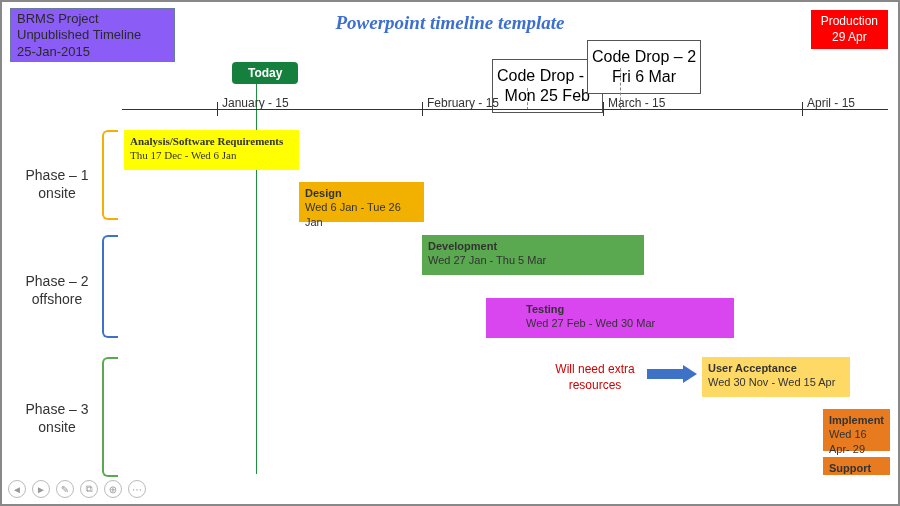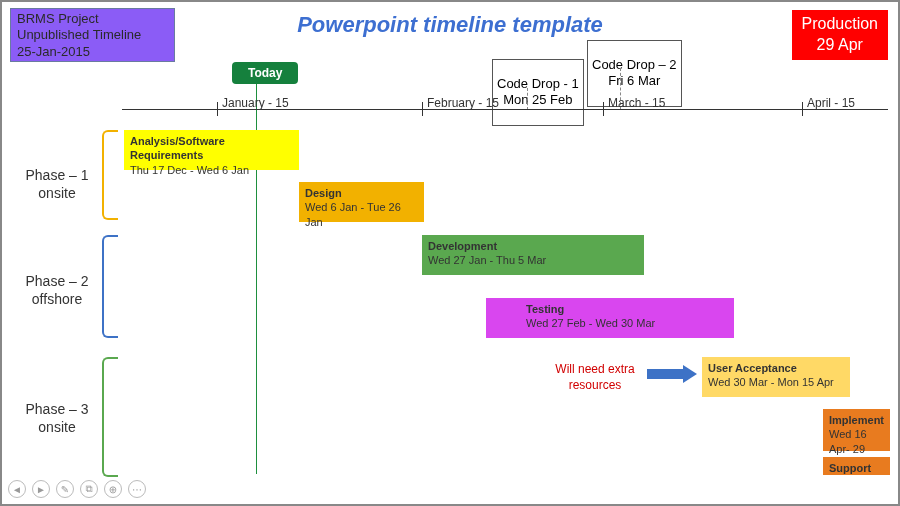--- a/index.html
+++ b/index.html
@@ -1,31 +1,31 @@
 <!DOCTYPE html>
 <html><head>
 <meta charset="utf-8">
 <style>
   *{box-sizing:border-box;margin:0;padding:0;}
   body{font-family:"Segoe UI",Arial,sans-serif;background:#fff;width:900px;height:506px;position:relative;overflow:hidden;border:2px solid #888;}
   .info-box{position:absolute;left:8px;top:6px;width:165px;height:54px;background:#8b5cf6;border:1px solid #6a7ba0;padding:2px 6px;font-size:13px;color:#2a2a2a;line-height:1.25;}
-  .title{position:absolute;left:0;right:0;top:10px;text-align:center;color:#3d6fd1;font-weight:bold;font-style:italic;font-size:22px;}
-  .prod-box{position:absolute;right:10px;top:8px;background:#ff0000;color:#fff;text-align:center;font-size:16px;padding:4px 10px;line-height:1.3;}
+  .title{position:absolute;left:0;right:0;top:10px;text-align:center;color:#3d6fd1;font-weight:bold;font-style:italic;font-size:19px;font-family:Liberation Serif, serif;}
+  .prod-box{position:absolute;right:10px;top:8px;background:#ff0000;color:#fff;text-align:center;font-size:12px;padding:4px 10px;line-height:1.3;}
   .today-badge{position:absolute;left:230px;top:60px;background:#15803d;color:#fff;font-size:12px;font-weight:bold;padding:4px 16px;border-radius:4px;}
   .today-line{position:absolute;left:254px;top:82px;width:0;height:390px;border-left:1px solid #1e8f3e;}
-  .callout{position:absolute;background:#fff;border:1px solid #555;font-size:13px;text-align:center;padding:16px 4px;line-height:1.25;}
+  .callout{position:absolute;background:#fff;border:1px solid #555;font-size:16px;text-align:center;padding:6px 4px;line-height:1.25;}
   .callout-line{position:absolute;width:0;border-left:1px dashed #888;}
   .axis{position:absolute;left:120px;right:10px;top:107px;height:1px;background:#333;}
   .tick{position:absolute;top:100px;width:0;height:14px;border-left:1px solid #333;}
   .tick-label{position:absolute;top:94px;font-size:12px;color:#333;white-space:nowrap;}
   .phase-label{position:absolute;font-size:14px;color:#333;text-align:center;line-height:1.3;width:80px;}
   .bracket{position:absolute;width:16px;border-top:2px solid;border-bottom:2px solid;border-left:2px solid;border-radius:6px 0 0 6px;}
   .bar{position:absolute;padding:4px 6px;font-size:11px;color:#333;line-height:1.3;}
   .bar .t{font-weight:bold;}
-  .bar-yellow{background:#ffff00;}
+  .bar-yellow{background:#ffff00;font-family:Liberation Serif, serif;}
   .bar-amber{background:#f2b100;}
   .bar-green{background:#5aa84f;}
   .bar-blue{background:#d946ef;padding-left:40px;}
   .bar-cream{background:#ffd966;}
   .bar-orange{background:#e87b1f;}
   .note{position:absolute;color:#d10000;font-size:12px;text-align:center;line-height:1.3;}
   .arrow{position:absolute;display:flex;align-items:center;}
   .arrow .shaft{height:10px;background:#3d72c6;}
   .arrow .head{width:0;height:0;border-top:9px solid transparent;border-bottom:9px solid transparent;border-left:14px solid #3d72c6;}
   .footer-icons{position:absolute;left:6px;bottom:6px;display:flex;gap:6px;}
@@ -101,21 +101,21 @@
 <div class="bar bar-green" style="left:397px;top:233px;width:222px;height:40px;margin-left:23px;">
   <div class="t">Development</div>
   <div>Wed 27 Jan - Thu 5 Mar</div>
 </div>
 <div class="bar bar-blue" style="left:484px;top:296px;width:248px;height:40px;">
   <div class="t">Testing</div>
   <div>Wed 27 Feb - Wed 30 Mar</div>
 </div>
 <div class="bar bar-cream" style="left:700px;top:355px;width:148px;height:40px;">
   <div class="t">User Acceptance</div>
-  <div>Wed 30 Mar - Mon 15 Apr</div>
+  <div>Wed 30 Nov - Wed 15 Apr</div>
 </div>
 <div class="bar bar-orange" style="left:821px;top:407px;width:67px;height:42px;">
   <div class="t">Implement</div>
   <div>Wed 16 Apr- 29 Apr</div>
 </div>
 <div class="bar bar-orange" style="left:821px;top:455px;width:67px;height:18px;">
   <div class="t">Support</div>
 </div>
 
 <div class="note" style="left:543px;top:360px;width:100px;">

